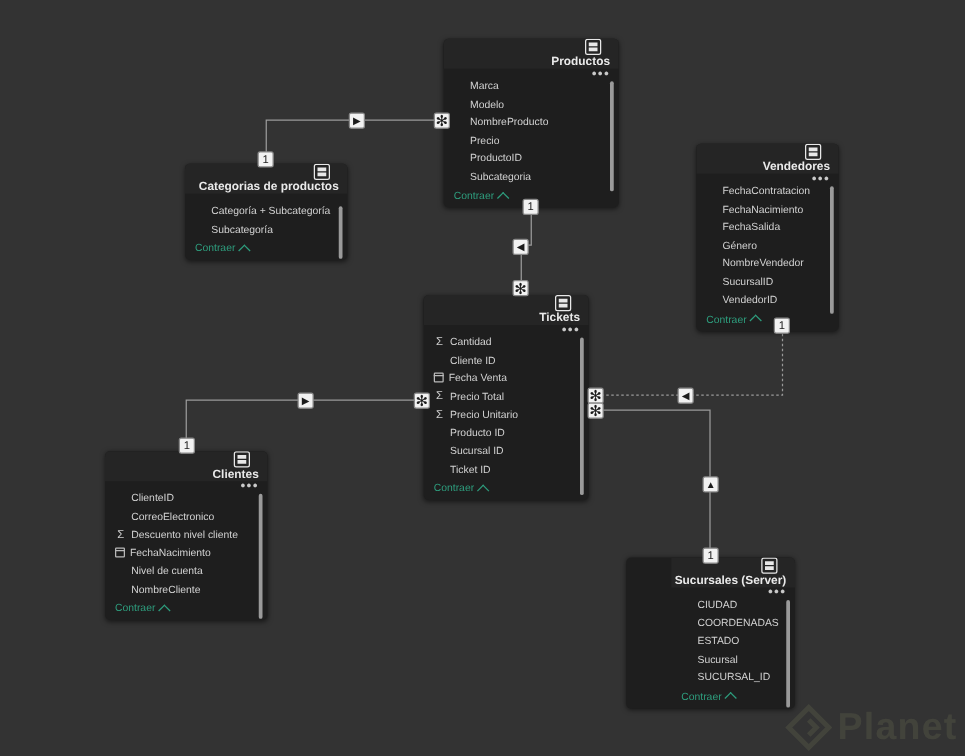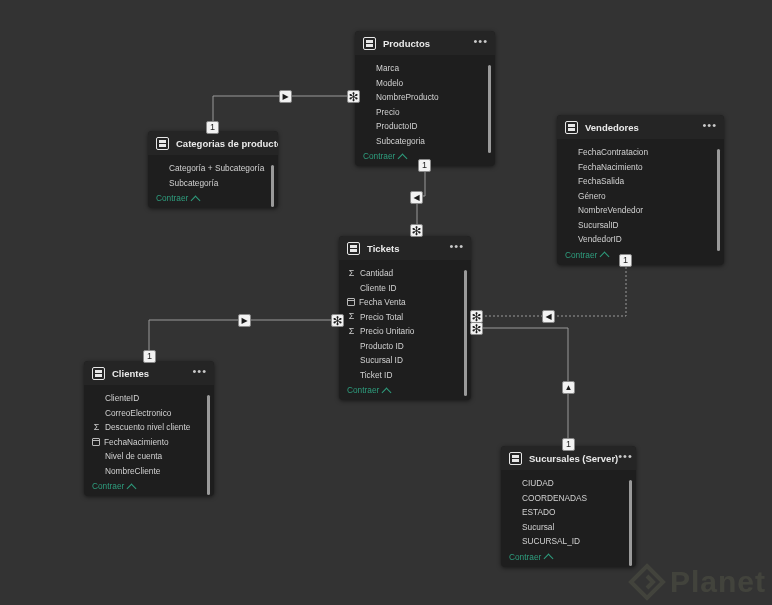--- a/index.html
+++ b/index.html
@@ -39,24 +39,25 @@
   .card {
     position: absolute;
     background: #1e1e1e;
     border-radius: 4px;
     box-shadow: 0 1px 4px rgba(0,0,0,.55);
     z-index: 4;
     overflow: hidden;
   }
   .card-header {
     display: flex;
-    align-items: center;
+    align-items: flex-end;
     height: 24px;
     padding: 0 7px 0 8px;
     background: #252525;
+    flex-direction: column;
   }
   .tbl-icon {
     width: 13px; height: 13px;
     border: 1px solid #e8e8e8;
     border-radius: 2px;
     margin-right: 7px;
     position: relative;
     flex: 0 0 auto;
   }
   .tbl-icon::before {
@@ -260,21 +261,21 @@
             <span class="fi blank"></span>
             <span>Subcategoría</span>
           </div>
           <div class="sbar" style="top: 10px; height: 42px;"></div>
         </div>
         <div class="collapse">
           <span>Contraer</span>
           <span class="chev"></span>
         </div>
       </div>
-      <div class="card" style="left: 557px; top: 115px; width: 167px;">
+      <div class="card" style="left: 557px; top: 115px; width: 114px;">
         <div class="card-header">
           <span class="tbl-icon"></span>
           <span class="card-title">Vendedores</span>
           <span class="more-icon">•••</span>
         </div>
         <div class="card-body">
           <div class="field">
             <span class="fi blank"></span>
             <span>FechaContratacion</span>
           </div>
@@ -386,21 +387,21 @@
             <span class="fi blank"></span>
             <span>NombreCliente</span>
           </div>
           <div class="sbar" style="top: 10px; height: 100px;"></div>
         </div>
         <div class="collapse">
           <span>Contraer</span>
           <span class="chev"></span>
         </div>
       </div>
-      <div class="card" style="left: 501px; top: 446px; width: 135px;">
+      <div class="card" style="left: 501px; top: 446px; width: 135px; padding-left: 36px;">
         <div class="card-header">
           <span class="tbl-icon"></span>
           <span class="card-title">Sucursales (Server)</span>
           <span class="more-icon">•••</span>
         </div>
         <div class="card-body">
           <div class="field">
             <span class="fi blank"></span>
             <span>CIUDAD</span>
           </div>

